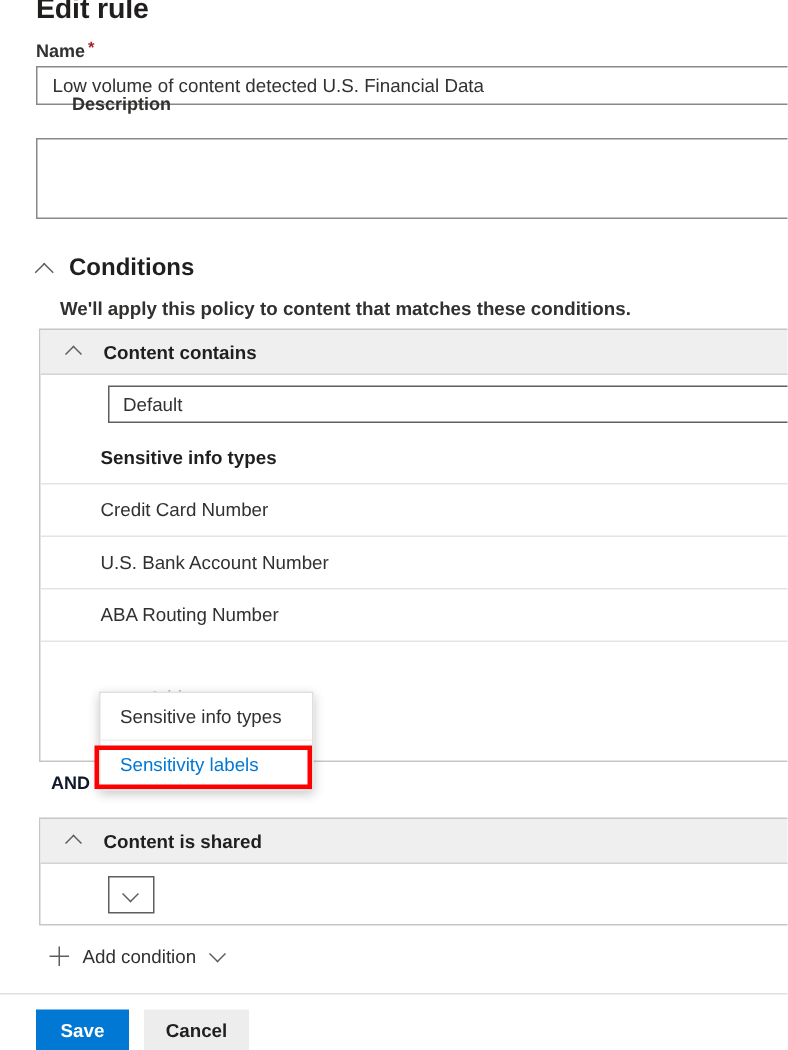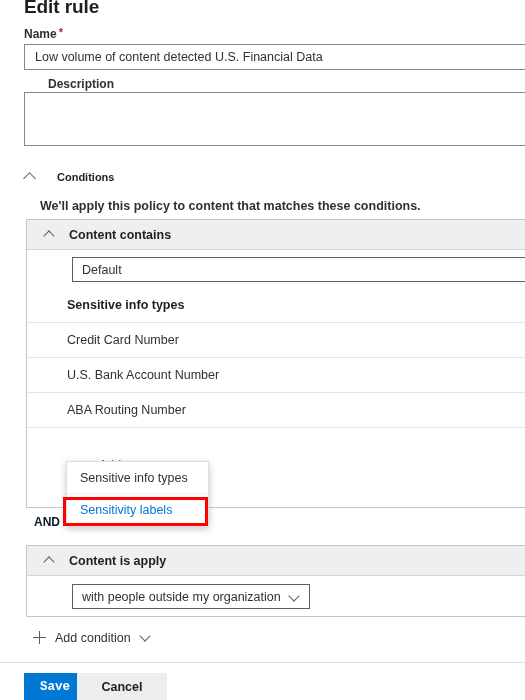--- a/index.html
+++ b/index.html
@@ -59,22 +59,22 @@
     position: absolute;
     border: 1px solid #8a8886;
     background: #ffffff;
   }
 
   
   .section-head {
     position: absolute;
     display: flex;
     align-items: center;
-    gap: 20px;
-    font-size: 11px;
+    gap: 9px;
+    font-size: 16px;
     font-weight: 700;
     color: #201f1e;
   }
   .chev {
     display: inline-block;
     width: 13px; height: 13px;
     position: relative;
   }
   .chev::before {
     content: "";
@@ -240,38 +240,38 @@
     height: 28px;
     display: flex;
     align-items: center;
     justify-content: center;
     font-size: 12.5px;
     font-weight: 600;
     border: none;
     cursor: pointer;
     font-family: "Liberation Sans", sans-serif;
   }
-  .btn-primary { background: #0078d4; color: #ffffff; font-family: Liberation Mono, monospace; }
+  .btn-primary { background: #0078d4; color: #ffffff; }
   .btn-default { background: #ededed; color: #201f1e; }
 </style>
 </head>
 <body>
 
 <div class="page">
 
   <div class="page-title">Edit rule</div>
 
   <div class="field-label" style="left:24px; top:27px;">
     <span>Name</span><span class="req-star">*</span>
   </div>
   <div class="text-input" style="left:24px; top:44px; width:520px; height:26px;">
     <span>Low volume of content detected U.S. Financial Data</span>
   </div>
 
-  <div class="field-label" style="left:24px; top:77px;padding-left:24px;">Description</div>
+  <div class="field-label" style="left:24px; top:62px;padding-left:24px;">Description</div>
   <div class="textarea-box" style="left:24px; top:92px; width:520px; height:54px;">
     
   </div>
 
   <div class="section-head" style="left:24px; top:170px;">
     <span class="chev"></span>
     <span>Conditions</span>
   </div>
 
   <div class="helper-text" style="left:40px; top:199px;font-weight:bold;">We'll apply this policy to content that matches these conditions.</div>
@@ -309,34 +309,33 @@
     <div class="flyout-item">Sensitive info types</div>
     <div class="flyout-item link">Sensitivity labels</div>
   </div>
   <div class="redbox" style="left:63px; top:497px; width:145px; height:29px;"></div>
 
   <div class="and-label" style="left:34px; top:515px;">AND</div>
 
   <div class="cond-panel" style="left:26px; top:545px; width:510px; height:72px;">
     <div class="cond-header">
       <span class="chev small"></span>
-      <span>Content is apply</span>
+      <span>Content is shared</span>
     </div>
     <div class="cond-body" style="height:41px;">
       <div class="inline-select" style="left:45px; top:8px;">
-        <span>with people outside my organization</span>
         <span class="sel-chev"></span>
       </div>
     </div>
   </div>
 
   <div class="add-condition" style="left:33px; top:631px;">
     <span class="plus"></span>
     <span>Add condition</span>
     <span class="sel-chev"></span>
   </div>
 
   <div class="divider" style="left:0px; top:662px; width:525px;"></div>
 
   <button class="btn btn-primary" style="left:24px; top:673px; width:62px;">Save</button>
-  <button class="btn btn-default" style="left:77px; top:673px; width:90px;">Cancel</button>
+  <button class="btn btn-default" style="left:96px; top:673px; width:70px;">Cancel</button>
 
 </div>
 
 </body></html>

